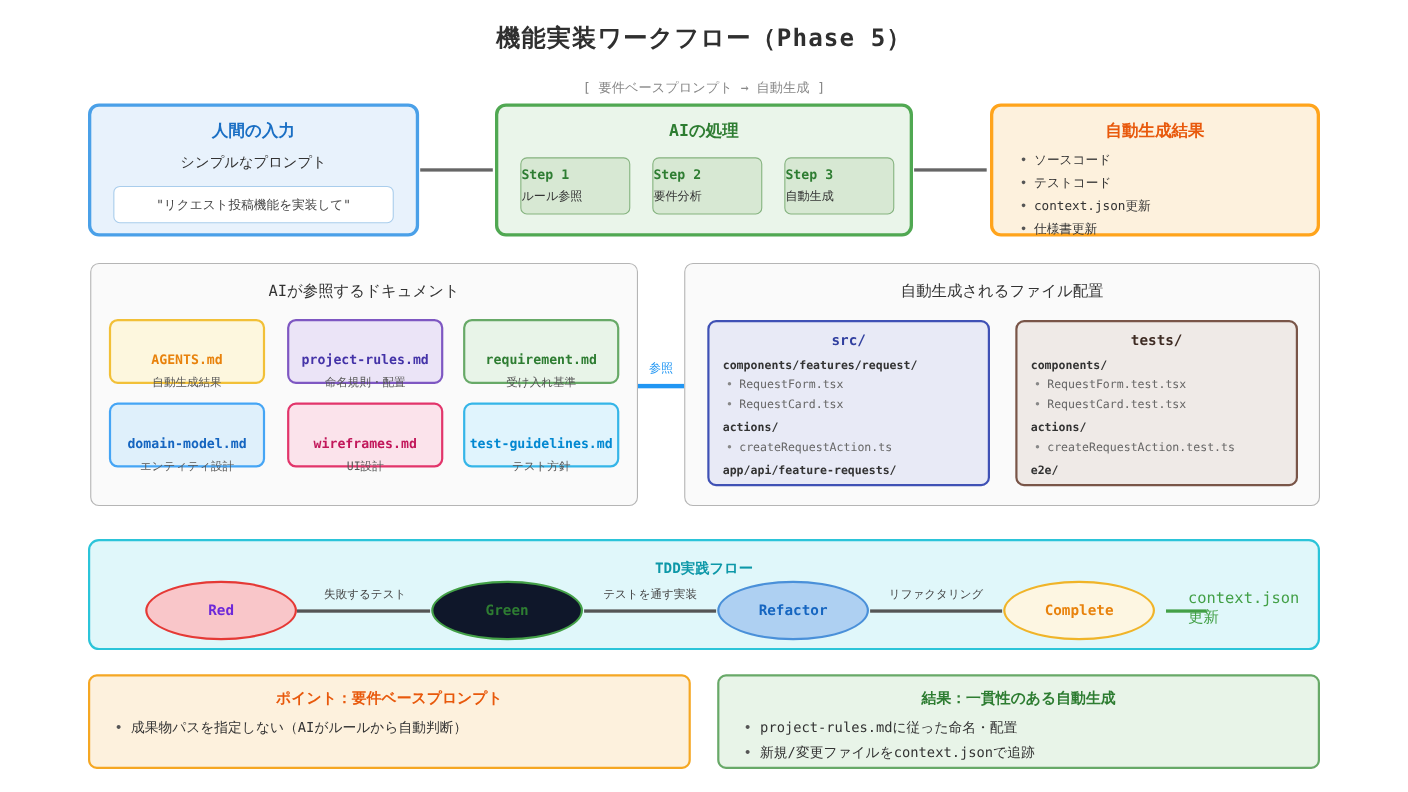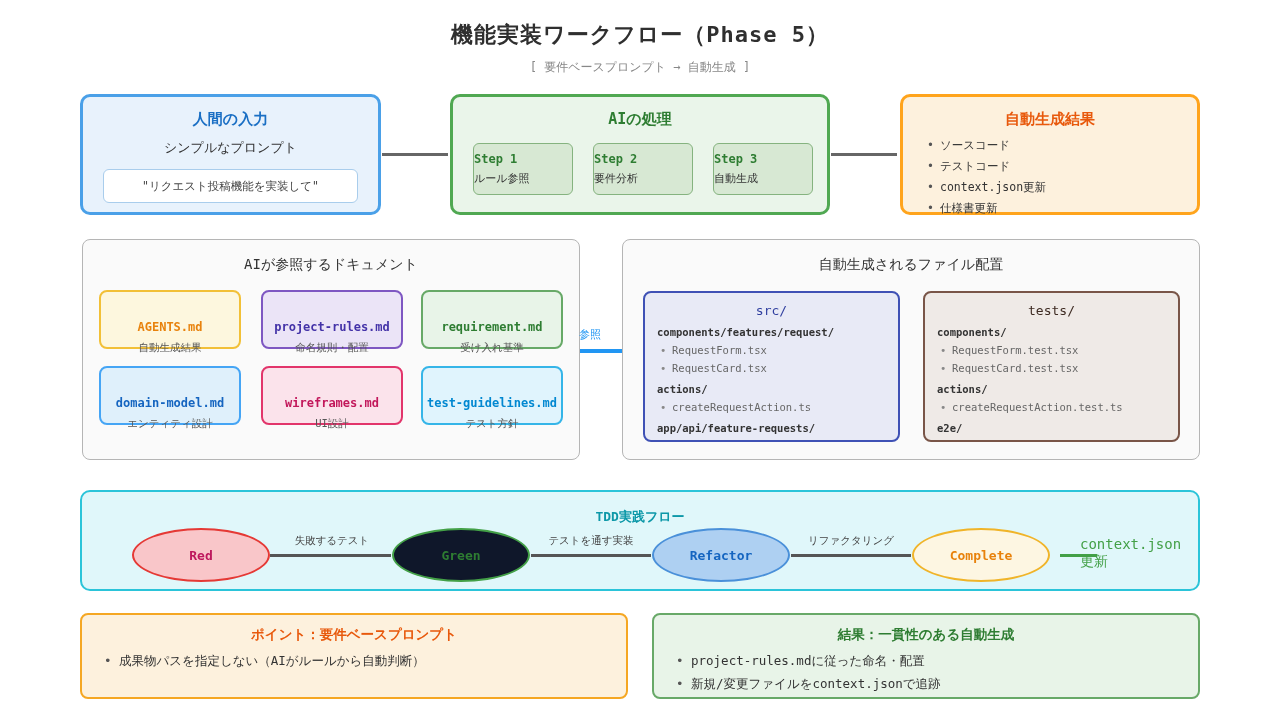--- a/index.html
+++ b/index.html
@@ -2,21 +2,21 @@
 <html><head>
 <meta charset="utf-8">
 <style>
   html,body{margin:0;padding:0}
   body{
     width:1280px;height:720px;position:relative;background:#ffffff;
     font-family:"DejaVu Sans Mono","Liberation Sans",sans-serif;
     color:#333;overflow:hidden;
   }
   .page-title{text-align:center;margin-top:20px;font-size:22px;font-weight:bold;color:#2f2f2f;letter-spacing:1px}
-  .page-subtitle{text-align:center;margin-top:9px;font-size:12px;color:#888}
+  .page-subtitle{text-align:center;margin-top:22px;font-size:12px;color:#888}
 
   
   .rbox{position:absolute;border-radius:10px;box-sizing:border-box}
   .human{left:80px;top:94px;width:301px;height:121px;border:3px solid #4aa0e8;background:#e8f2fc}
   .ai{left:450px;top:94px;width:380px;height:121px;border:3px solid #50a852;background:#eaf5ea}
   .resbox{left:900px;top:94px;width:300px;height:121px;border:3px solid #ffa41c;background:#fdf1dd}
   .bt{font-weight:bold;font-size:15px;text-align:center;margin-top:13px}
   .human .bt{color:#1a6fc4}.ai .bt{color:#2e7d32}.resbox .bt{color:#e8590c}
   .human-sub{font-size:13px;text-align:center;margin-top:10px;color:#333}
   .prompt{position:absolute;left:20px;right:20px;top:72px;height:32px;background:#fff;border:1px solid #a9cdec;border-radius:6px;
@@ -38,38 +38,38 @@
   .gtitle{font-size:14px;color:#333;text-align:center;margin-top:16px}
   .dcard{position:absolute;width:142px;height:59px;border-radius:8px;border:2px solid;box-sizing:border-box;text-align:center;padding-top:28px;background:#fff}
   .dcard .f{font-size:12px;font-weight:bold}
   .dcard .d{font-size:10.5px;color:#555;margin-top:7px}
   .dc0{left:16px;top:50px;border-color:#f2c037;background:#fdf7de}.dc0 .f{color:#e8820c}
   .dc1{left:178px;top:50px;border-color:#7e57c2;background:#ebe4f7}.dc1 .f{color:#4433a8}
   .dc2{left:338px;top:50px;border-color:#67a967;background:#e8f4e8}.dc2 .f{color:#2e7d32}
   .dc3{left:16px;top:126px;border-color:#45a5f5;background:#dff0fb}.dc3 .f{color:#1565c0}
   .dc4{left:178px;top:126px;border-color:#e2356b;background:#fbe3eb}.dc4 .f{color:#c2185b}
   .dc5{left:338px;top:126px;border-color:#35b5e8;background:#e0f4fd}.dc5 .f{color:#0288d1}
-  .ref-label{position:absolute;left:579px;top:327px;width:44px;text-align:left;font-size:11px;color:#2196f3}
+  .ref-label{position:absolute;left:579px;top:327px;width:44px;text-align:center;font-size:11px;color:#2196f3}
   .ref-line{position:absolute;left:580px;top:349px;width:42px;height:4px;background:#2196f3}
   .fpanel{position:absolute;top:51px;width:257px;height:151px;border-radius:8px;border:2px solid;box-sizing:border-box}
   .srcp{left:20px;border-color:#3f51b5;background:#e8eaf6}
   .testp{left:300px;border-color:#795548;background:#efeae7}
-  .ptitle{font-size:13px;font-weight:normal;text-align:center;margin-top:10px}
+  .ptitle{font-size:13px;font-weight:bold;text-align:center;margin-top:10px}
   .srcp .ptitle{color:#303f9f}.testp .ptitle{color:#3e2b23}
   .tree{margin:4px 0 0 12px;font-size:10.5px;line-height:13px}
   .tree .dir{color:#333;margin-top:8px;font-weight:600}
   .tree .file{color:#666;margin-top:5px;padding-left:15px;position:relative}
   .tree .file::before{content:"•";position:absolute;left:3px;color:#888}
 
   
   .tdd{position:absolute;left:80px;top:490px;width:1120px;height:101px;border:2.5px solid #2bc4d9;background:#e0f7fa;border-radius:10px;box-sizing:border-box}
   .tdd-title{text-align:center;font-size:13px;font-weight:bold;color:#0d98a8;margin-top:16px}
   .node{position:absolute;top:36px;width:138px;height:54px;border-radius:50%;border:2.5px solid;display:flex;align-items:center;justify-content:center;
         font-size:13px;font-weight:bold;box-sizing:border-box}
-  .n0{left:50px;border-color:#e53935;background:#f9c6c9;color:#be185d}
+  .n0{left:50px;border-color:#e53935;background:#f9c6c9;color:#6d28d9}
   .n1{left:310px;border-color:#43a047;background:#0f172a;color:#2e7d32}
   .n2{left:570px;border-color:#4a90d9;background:#aed0f2;color:#1565c0}
   .n3{left:830px;border-color:#f0b429;background:#fdf6e2;color:#e8820c}
   .edge{position:absolute;top:62px;height:3px;background:#555}
   .e0{left:188px;width:121px}.e1{left:449px;width:120px}.e2{left:709px;width:120px}
   .edge-label{position:absolute;top:42px;font-size:10.5px;color:#444;width:150px;text-align:center}
   .el0{left:175px}.el1{left:434px}.el2{left:694px}
   .out-line{position:absolute;left:978px;top:62px;width:37px;height:3px;background:#43a047}
   .out-text{position:absolute;left:998px;top:44px;width:120px;color:#43a047;font-size:14px;line-height:17px}
 

